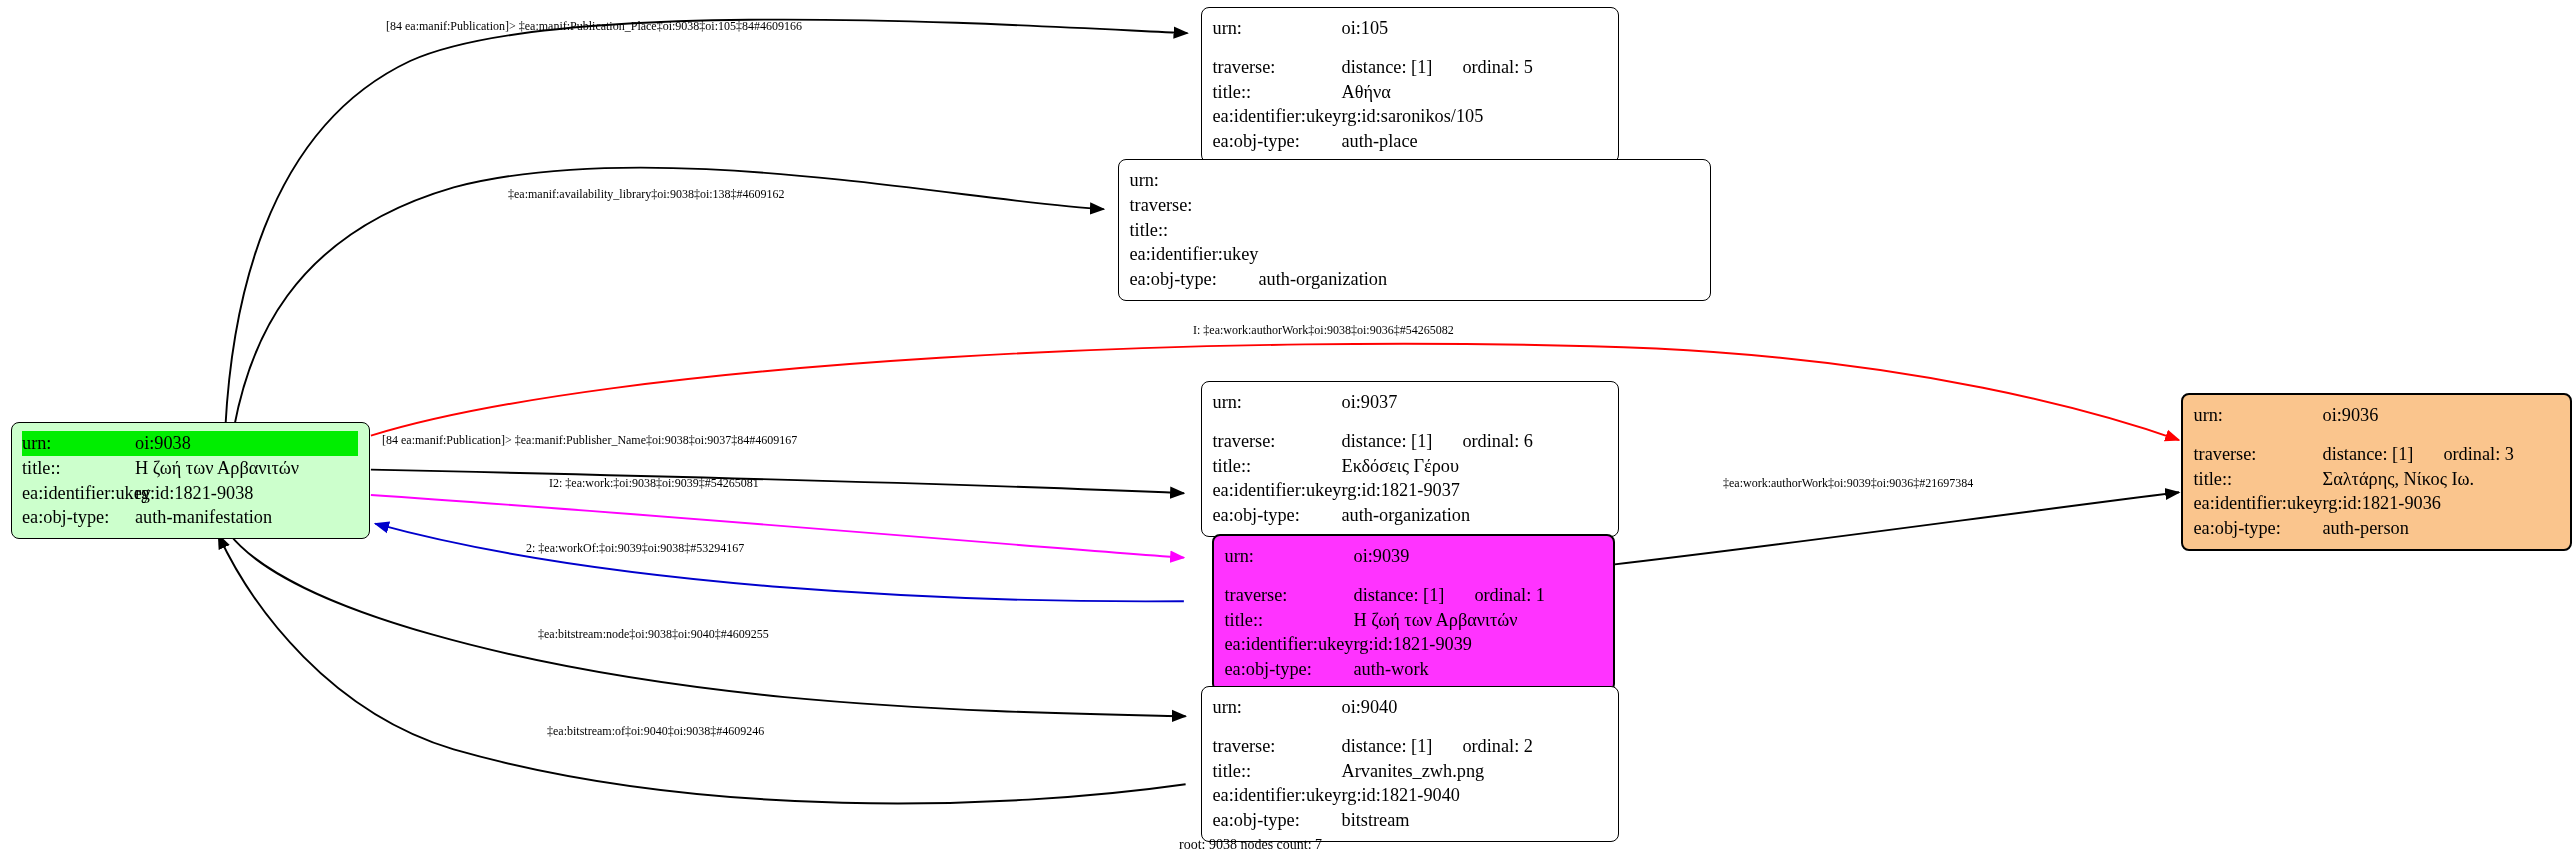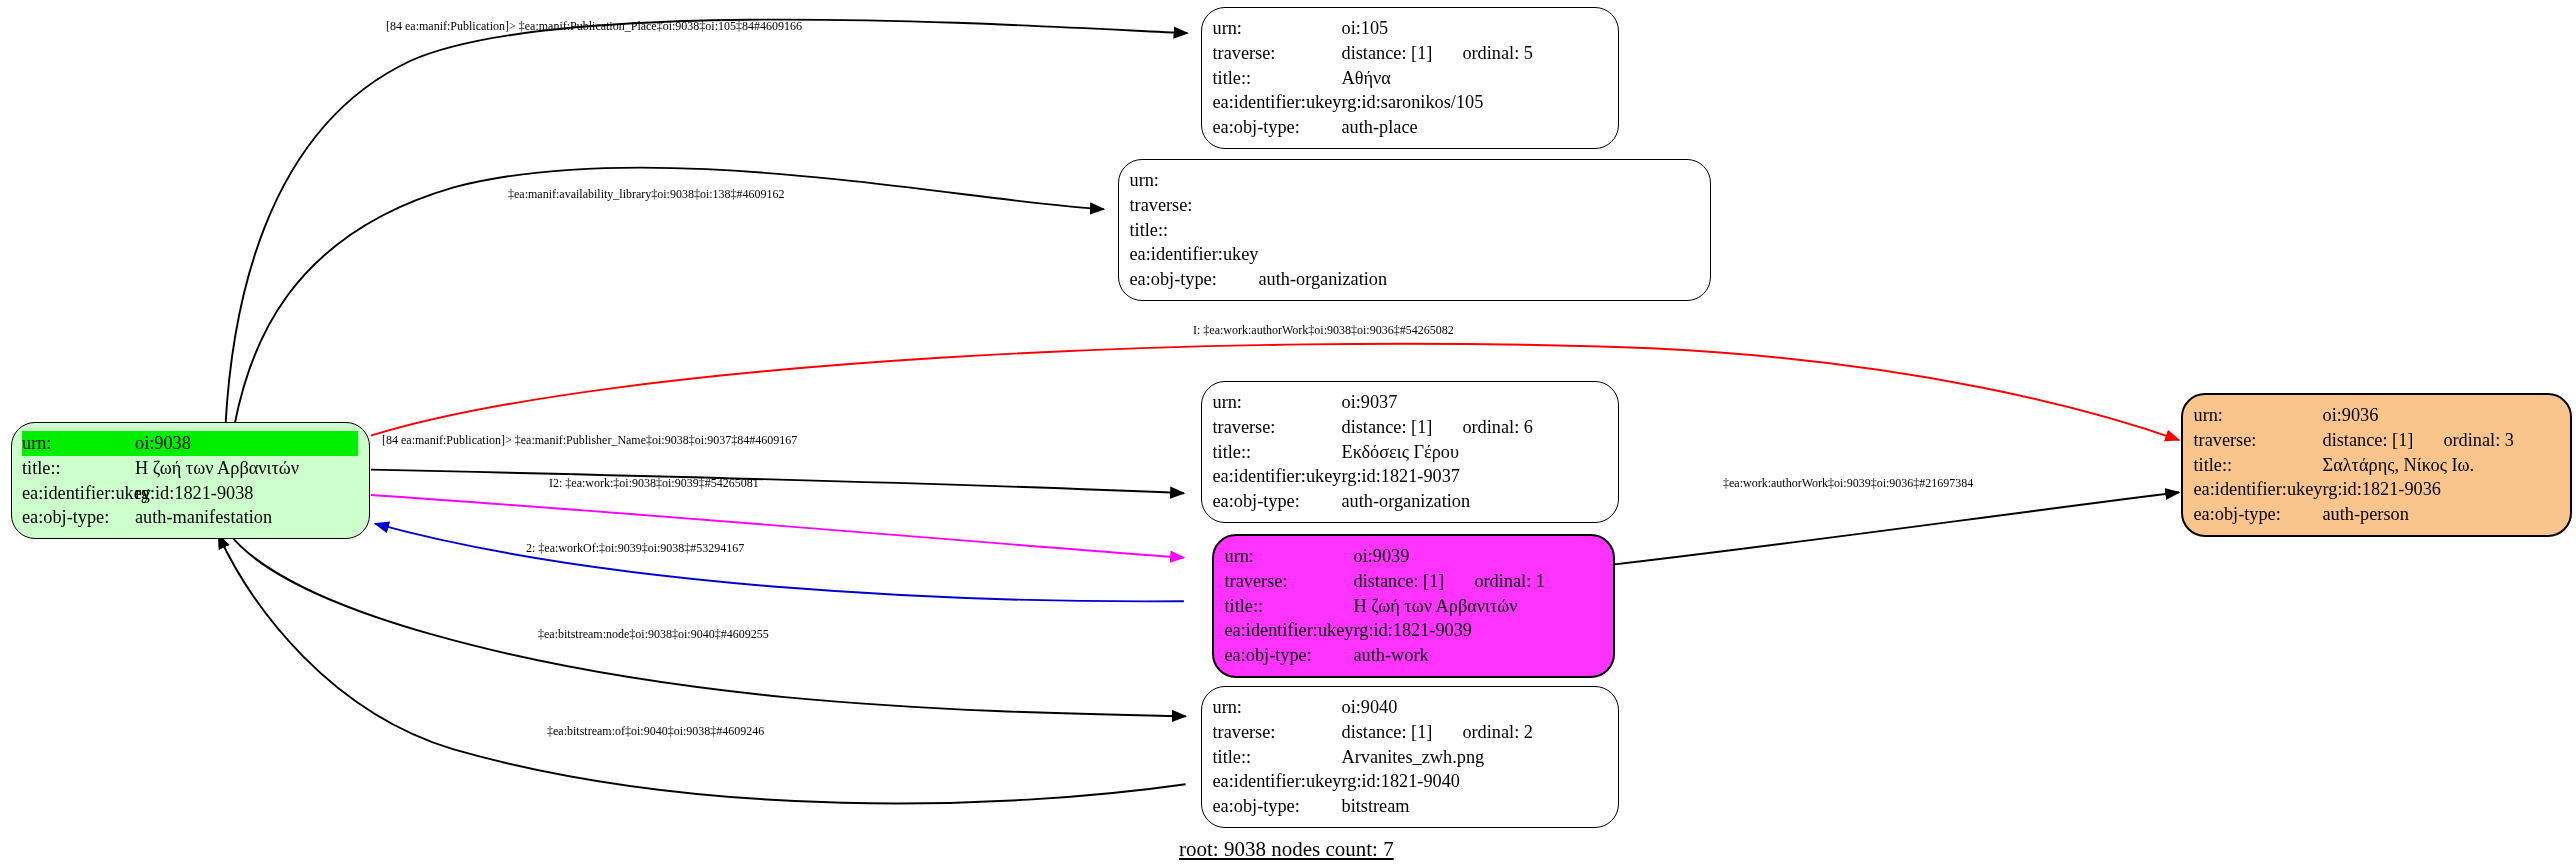--- a/index.html
+++ b/index.html
@@ -24,41 +24,42 @@
     left: 0;
     top: 0;
     width: 2576px;
     height: 867px;
     pointer-events: none;
   }
   .node {
     position: absolute;
     box-sizing: border-box;
     border: 1.4px solid #000000;
-    border-radius: 24px;
+    border-radius: 8px;
     background: #ffffff;
     padding: 7.8px 10.5px 7.8px 10.5px;
     font-size: 18.3px;
     line-height: 1.36;
   }
   .node-row {
     display: flex;
     align-items: baseline;
     white-space: nowrap;
   }
   .node-key {
     flex: 0 0 auto;
     width: 129px;
   }
   .node-val {
     flex: 1 1 auto;
     white-space: nowrap;
   }
   .node-val .dist {
     display: inline-block;
+    margin-top: 14px;
   }
   .node-val .ord {
     display: inline-block;
     margin-left: 30px;
   }
   .node.wide .node-key { width: 129px; }
 
   
   .node.root {
     background: #ccffcc;
@@ -82,23 +83,22 @@
   }
 
   .edge-label {
     position: absolute;
     font-size: 12px;
     white-space: nowrap;
     color: #000000;
   }
   .footer-caption {
     position: absolute;
-    font-size: 21px;
+    font-size: 14px;
     white-space: nowrap;
-    text-decoration: underline;
   }
 </style>
 </head>
 <body>
 
 <div id="graph-canvas">
 
   <svg class="edge-layer" viewBox="0 0 2955 995">
     <defs>
       <marker id="arrow-black" viewBox="0 0 10 10" refX="9" refY="5" markerWidth="8" markerHeight="8" orient="auto-start-reverse">

